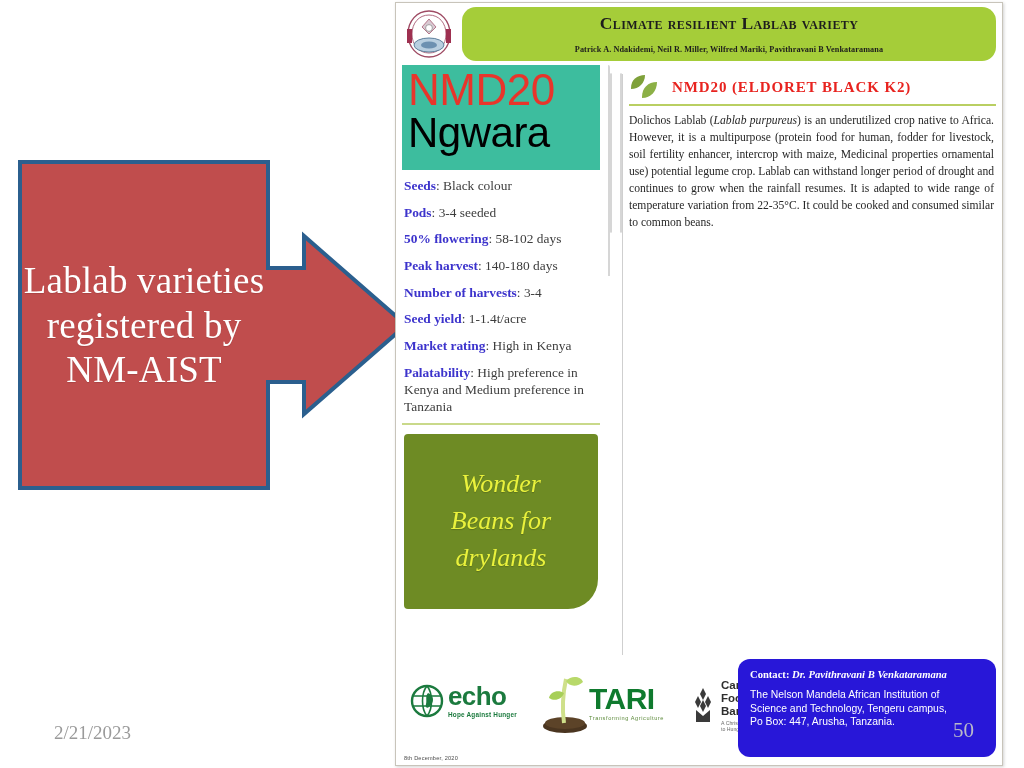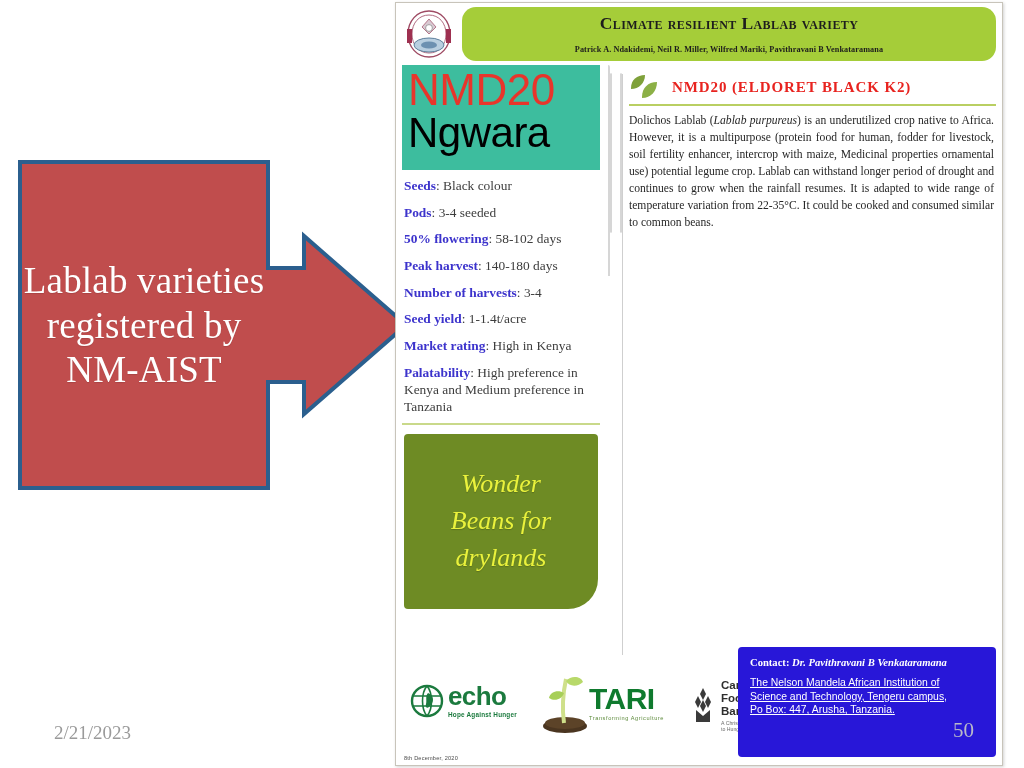--- a/index.html
+++ b/index.html
@@ -346,41 +346,40 @@
   #cfb-tag {
     font-family: "Liberation Sans", sans-serif;
     font-size: 5.2px; color: #6b6b6b;
     line-height: 1.2; margin-top: 2px;
   }
 
   
   #contact-box {
     position: absolute;
     right: 6px; bottom: 8px;
-    width: 258px; height: 110px;
+    width: 258px; height: 98px;
     background: #2817d8;
-    border-radius: 4px;
+    border-radius: 12px;
     padding: 10px 12px;
     color: #ffffff;
   }
   #contact-head {
     font-family: "Liberation Serif", serif;
     font-size: 10.6px;
     font-weight: bold;
     white-space: nowrap;
   }
   #contact-head b { font-weight: bold; }
   #contact-head i { font-style: italic; }
   #contact-body {
     margin-top: 8px;
     font-family: "Liberation Sans", sans-serif;
     font-size: 10.4px;
     line-height: 1.32;
     white-space: pre-line;
-    text-decoration: underline;
   }
   #page-number {
     position: absolute;
     right: 22px; bottom: 14px;
     font-family: "Liberation Serif", serif;
     font-size: 21px;
     color: #b9b9c9;
   }
 
   #poster-date {

